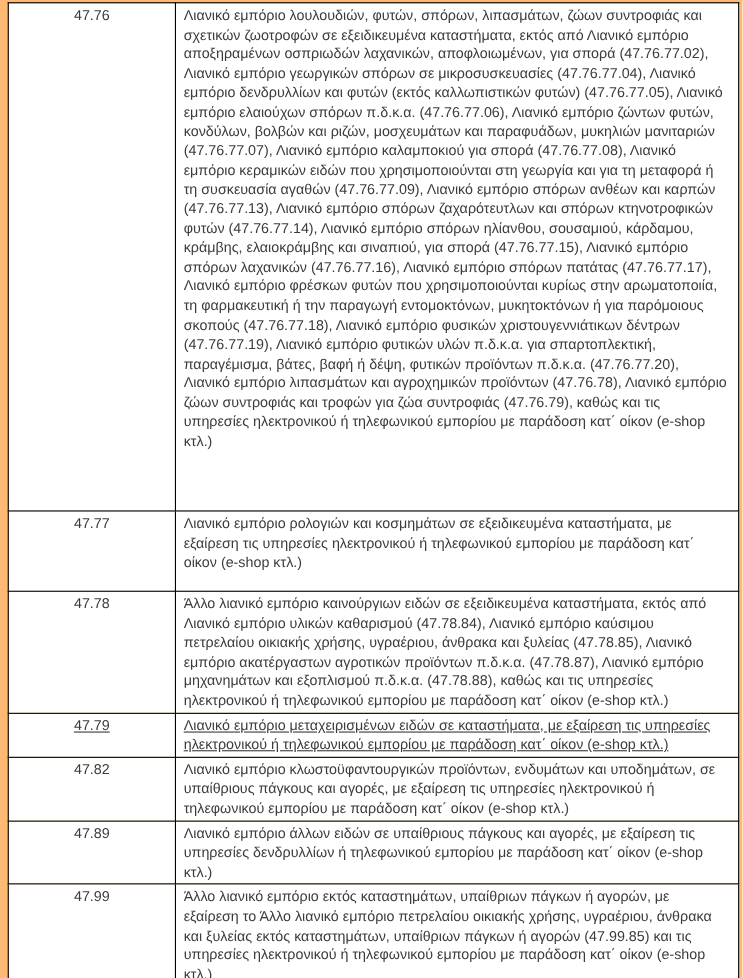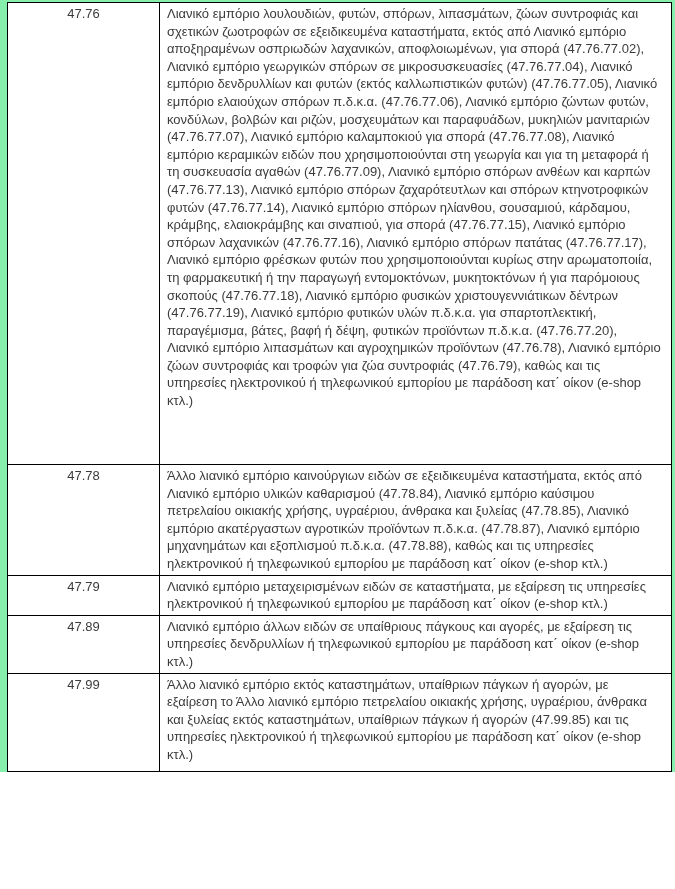--- a/index.html
+++ b/index.html
@@ -3,22 +3,22 @@
 <meta charset="utf-8">
 <style>
   html, body {
     margin: 0;
     padding: 0;
     background: #ffffff;
   }
   .page {
     position: relative;
     width: 675px;
-    height: 772px;
-    background: #86efac;
+    height: 889px;
+    background: #fdba74;
     font-family: "Liberation Sans", "DejaVu Sans", sans-serif;
     overflow: hidden;
   }
   table.klad-table {
     position: absolute;
     left: 7px;
     top: 2px;
     width: 665px;
     border-collapse: collapse;
     table-layout: fixed;
@@ -36,42 +36,50 @@
     width: 152px;
     text-align: center;
     padding: 2px 4px 0 4px;
   }
   td.desc-cell {
     padding: 2px 9px 2px 7px;
   }
   tr.row-1 td { height: 462px; }
   tr.row-2 td { height: 73px; }
   tr.row-3 td { height: 107px; }
-  tr.row-4 td { height: 35px; }
+  tr.row-4 td { height: 35px; text-decoration: underline; }
   tr.row-5 td { height: 53px; }
   tr.row-6 td { height: 55px; margin-top: 48px; }
   tr.row-7 td { height: 98px; }
 </style>
 </head>
 <body>
 
 <div class="page">
   <table class="klad-table">
     <tbody>
       <tr class="row-1">
         <td class="code-cell">47.76</td>
         <td class="desc-cell">Λιανικό εμπόριο λουλουδιών, φυτών, σπόρων, λιπασμάτων, ζώων συντροφιάς και σχετικών ζωοτροφών σε εξειδικευμένα καταστήματα, εκτός από Λιανικό εμπόριο αποξηραμένων οσπριωδών λαχανικών, αποφλοιωμένων, για σπορά (47.76.77.02), Λιανικό εμπόριο γεωργικών σπόρων σε μικροσυσκευασίες (47.76.77.04), Λιανικό εμπόριο δενδρυλλίων και φυτών (εκτός καλλωπιστικών φυτών) (47.76.77.05), Λιανικό εμπόριο ελαιούχων σπόρων π.δ.κ.α. (47.76.77.06), Λιανικό εμπόριο ζώντων φυτών, κονδύλων, βολβών και ριζών, μοσχευμάτων και παραφυάδων, μυκηλιών μανιταριών (47.76.77.07), Λιανικό εμπόριο καλαμποκιού για σπορά (47.76.77.08), Λιανικό εμπόριο κεραμικών ειδών που χρησιμοποιούνται στη γεωργία και για τη μεταφορά ή τη συσκευασία αγαθών (47.76.77.09), Λιανικό εμπόριο σπόρων ανθέων και καρπών (47.76.77.13), Λιανικό εμπόριο σπόρων ζαχαρότευτλων και σπόρων κτηνοτροφικών φυτών (47.76.77.14), Λιανικό εμπόριο σπόρων ηλίανθου, σουσαμιού, κάρδαμου, κράμβης, ελαιοκράμβης και σιναπιού, για σπορά (47.76.77.15), Λιανικό εμπόριο σπόρων λαχανικών (47.76.77.16), Λιανικό εμπόριο σπόρων πατάτας (47.76.77.17), Λιανικό εμπόριο φρέσκων φυτών που χρησιμοποιούνται κυρίως στην αρωματοποιία, τη φαρμακευτική ή την παραγωγή εντομοκτόνων, μυκητοκτόνων ή για παρόμοιους σκοπούς (47.76.77.18), Λιανικό εμπόριο φυσικών χριστουγεννιάτικων δέντρων (47.76.77.19), Λιανικό εμπόριο φυτικών υλών π.δ.κ.α. για σπαρτοπλεκτική, παραγέμισμα, βάτες, βαφή ή δέψη, φυτικών προϊόντων π.δ.κ.α. (47.76.77.20), Λιανικό εμπόριο λιπασμάτων και αγροχημικών προϊόντων (47.76.78), Λιανικό εμπόριο ζώων συντροφιάς και τροφών για ζώα συντροφιάς (47.76.79), καθώς και τις υπηρεσίες ηλεκτρονικού ή τηλεφωνικού εμπορίου με παράδοση κατ΄ οίκον (e-shop κτλ.)</td>
       </tr>
+      <tr class="row-2">
+        <td class="code-cell">47.77</td>
+        <td class="desc-cell">Λιανικό εμπόριο ρολογιών και κοσμημάτων σε εξειδικευμένα καταστήματα, με εξαίρεση τις υπηρεσίες ηλεκτρονικού ή τηλεφωνικού εμπορίου με παράδοση κατ΄ οίκον (e-shop κτλ.)</td>
+      </tr>
       <tr class="row-3">
         <td class="code-cell">47.78</td>
         <td class="desc-cell">Άλλο λιανικό εμπόριο καινούργιων ειδών σε εξειδικευμένα καταστήματα, εκτός από Λιανικό εμπόριο υλικών καθαρισμού (47.78.84), Λιανικό εμπόριο καύσιμου πετρελαίου οικιακής χρήσης, υγραέριου, άνθρακα και ξυλείας (47.78.85), Λιανικό εμπόριο ακατέργαστων αγροτικών προϊόντων π.δ.κ.α. (47.78.87), Λιανικό εμπόριο μηχανημάτων και εξοπλισμού π.δ.κ.α. (47.78.88), καθώς και τις υπηρεσίες ηλεκτρονικού ή τηλεφωνικού εμπορίου με παράδοση κατ΄ οίκον (e-shop κτλ.)</td>
       </tr>
       <tr class="row-4">
         <td class="code-cell">47.79</td>
         <td class="desc-cell">Λιανικό εμπόριο μεταχειρισμένων ειδών σε καταστήματα, με εξαίρεση τις υπηρεσίες ηλεκτρονικού ή τηλεφωνικού εμπορίου με παράδοση κατ΄ οίκον (e-shop κτλ.)</td>
+      </tr>
+      <tr class="row-5">
+        <td class="code-cell">47.82</td>
+        <td class="desc-cell">Λιανικό εμπόριο κλωστοϋφαντουργικών προϊόντων, ενδυμάτων και υποδημάτων, σε υπαίθριους πάγκους και αγορές, με εξαίρεση τις υπηρεσίες ηλεκτρονικού ή τηλεφωνικού εμπορίου με παράδοση κατ΄ οίκον (e-shop κτλ.)</td>
       </tr>
       <tr class="row-6">
         <td class="code-cell">47.89</td>
         <td class="desc-cell">Λιανικό εμπόριο άλλων ειδών σε υπαίθριους πάγκους και αγορές, με εξαίρεση τις υπηρεσίες δενδρυλλίων ή τηλεφωνικού εμπορίου με παράδοση κατ΄ οίκον (e-shop κτλ.)</td>
       </tr>
       <tr class="row-7">
         <td class="code-cell">47.99</td>
         <td class="desc-cell">Άλλο λιανικό εμπόριο εκτός καταστημάτων, υπαίθριων πάγκων ή αγορών, με εξαίρεση το Άλλο λιανικό εμπόριο πετρελαίου οικιακής χρήσης, υγραέριου, άνθρακα και ξυλείας εκτός καταστημάτων, υπαίθριων πάγκων ή αγορών (47.99.85) και τις υπηρεσίες ηλεκτρονικού ή τηλεφωνικού εμπορίου με παράδοση κατ΄ οίκον (e-shop κτλ.)</td>
       </tr>
     </tbody>

